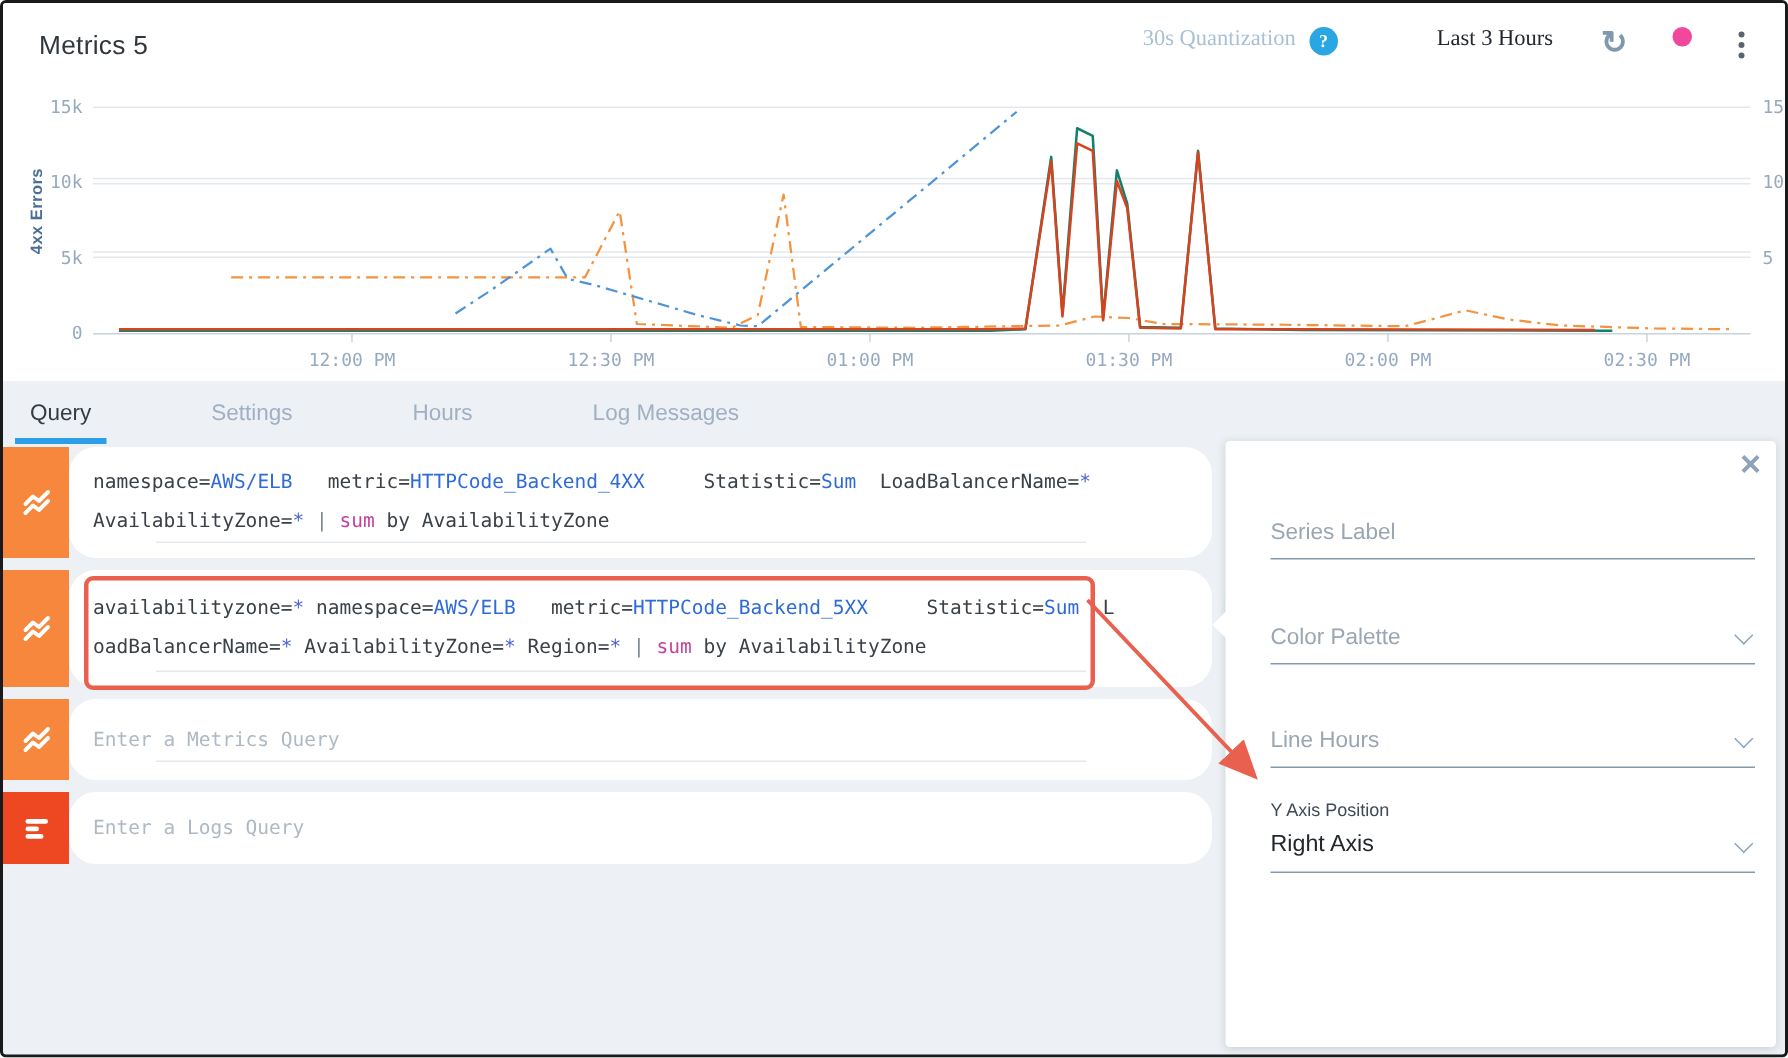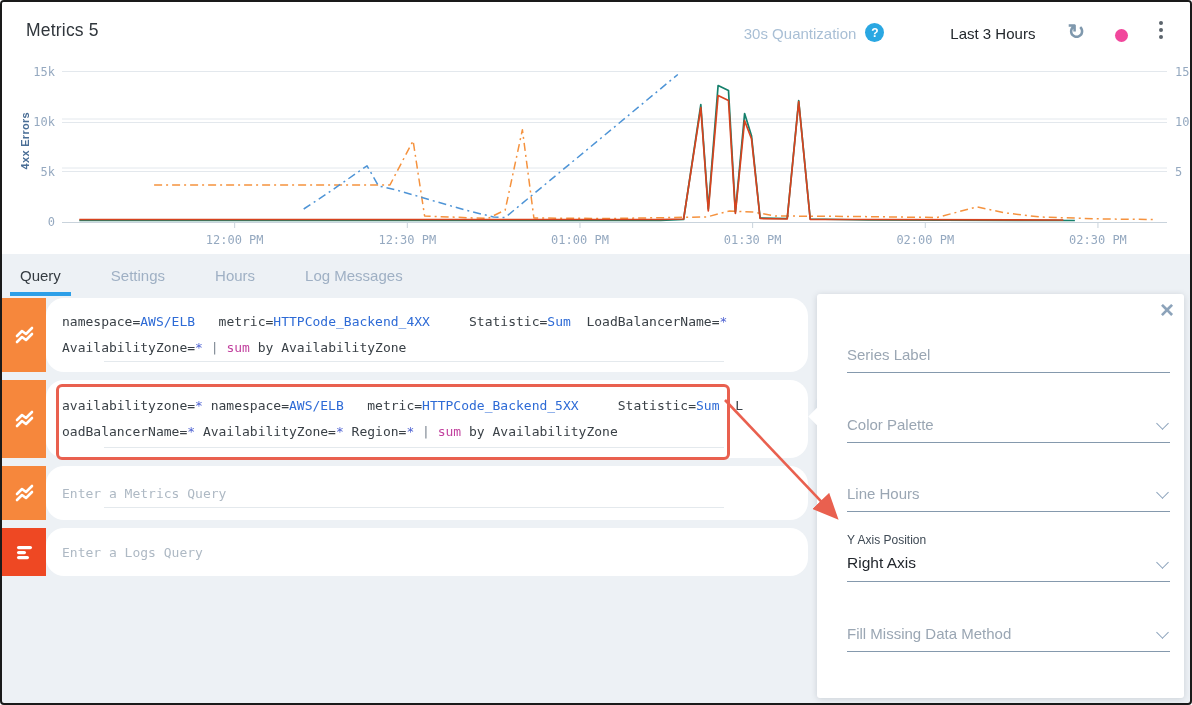--- a/index.html
+++ b/index.html
@@ -2,36 +2,36 @@
 <html><head>
 <meta charset="utf-8">
 <style>
   html,body{margin:0;padding:0;background:#fff;}
   .page{position:relative;width:1192px;height:705px;background:#edf1f5;border:2px solid #1a1a1a;
         border-radius:4px;box-sizing:border-box;overflow:hidden;
         font-family:"Liberation Sans",sans-serif;}
   
   .hdr{position:absolute;top:0;left:0;right:0;height:56px;background:#fff;display:flex;align-items:center;padding:0 24px;box-sizing:border-box;}
   .hdr-title{font-size:17.5px;color:#30363c;font-weight:500;letter-spacing:.2px;}
-  .hdr-right{margin-left:auto;display:flex;align-items:flex-end;}
+  .hdr-right{margin-left:auto;display:flex;align-items:flex-start;font-family:Liberation Serif, serif;}
   .quant{font-size:15px;color:#a9bfd5;}
   .help{width:19px;height:19px;border-radius:50%;background:#2aa7e2;color:#fff;font-size:12px;font-weight:bold;
         display:flex;align-items:center;justify-content:center;margin-left:9px;cursor:pointer;}
   .time-range{font-size:15px;color:#22272c;margin-left:66px;cursor:pointer;}
   .refresh{margin-left:32px;color:#7f98ad;font-size:21px;font-weight:bold;cursor:pointer;line-height:1;}
   .rec-dot{width:13px;height:13px;border-radius:50%;margin-left:30px;cursor:pointer;}
   .kebab{margin-left:28px;display:flex;flex-direction:column;gap:3px;cursor:pointer;padding:3px;}
   .kebab i{width:4px;height:4px;border-radius:50%;background:#5b646c;display:block;}
   
   .chart-sec{position:absolute;top:56px;left:0;width:1192px;height:196px;background:#fff;}
   .ylab{position:absolute;left:17px;top:54px;writing-mode:vertical-rl;transform:rotate(180deg);
         font-size:11px;font-weight:bold;color:#4a6e96;letter-spacing:.3px;}
   .tick{font-family:"DejaVu Sans Mono",monospace;font-size:12px;fill:#95a9c0;}
   
-  .tabs{position:absolute;top:252px;left:0;right:0;height:42px;display:flex;align-items:center;padding-left:14px;}
+  .tabs{position:absolute;top:252px;left:0;right:0;height:42px;display:flex;align-items:center;padding-left:14px;gap:30px;}
   .tab{position:relative;height:42px;display:flex;align-items:center;padding:0 4px;margin-right:42px;
        font-size:15px;color:#9fb0c4;cursor:pointer;}
   .tab.active{color:#343b41;font-weight:500;}
   .tab.active .tab-bar{position:absolute;left:-6px;right:-6px;bottom:0;height:4px;background:#2d9fe8;}
   
   .qrow{position:absolute;left:0;width:806px;}
   .qicon{position:absolute;left:0;top:0;bottom:0;width:44px;display:flex;align-items:center;justify-content:center;cursor:pointer;}
   .qbody{position:absolute;left:44px;right:0;top:0;bottom:0;background:#fff;cursor:text;border-radius:18px;}
   .qtext{padding:11px 0 0 16px;font-family:"DejaVu Sans Mono",monospace;font-size:13px;line-height:26px;white-space:pre;}
   .tok-p{color:#3a4147;} .tok-v{color:#2e6bd6;} .tok-s{color:#4f63d2;} .tok-o{color:#7c8691;} .tok-m{color:#c2429f;}
@@ -195,24 +195,20 @@
       <div class="fld-ph">Line Hours</div>
       <span class="chev"></span>
     </div>
 
     <div class="fld" style="top:239px;">
       <div class="fld-sub">Y Axis Position</div>
       <div class="fld-val">Right Axis</div>
       <span class="chev"></span>
     </div>
 
-    <div class="fld" style="top:331px;">
-      <div class="fld-ph">Fill Missing Data Method</div>
-      <span class="chev"></span>
-    </div>
   </div>
 
   <div class="anno-box" id="anno-box" style="border-color: rgb(233, 96, 79);"></div>
   <svg class="anno-svg" width="1192" height="705">
     <defs>
       <marker id="ah" markerWidth="11" markerHeight="9" refX="8" refY="4.5" orient="auto">
         <path id="ah-path" d="M0,0 L10,4.5 L0,9 z" fill="#e9604f"></path>
       </marker>
     </defs>
     <line id="anno-line" x1="723" y1="398" x2="833" y2="514" stroke="#e9604f" stroke-width="2.6" marker-end="url(#ah)"></line>

